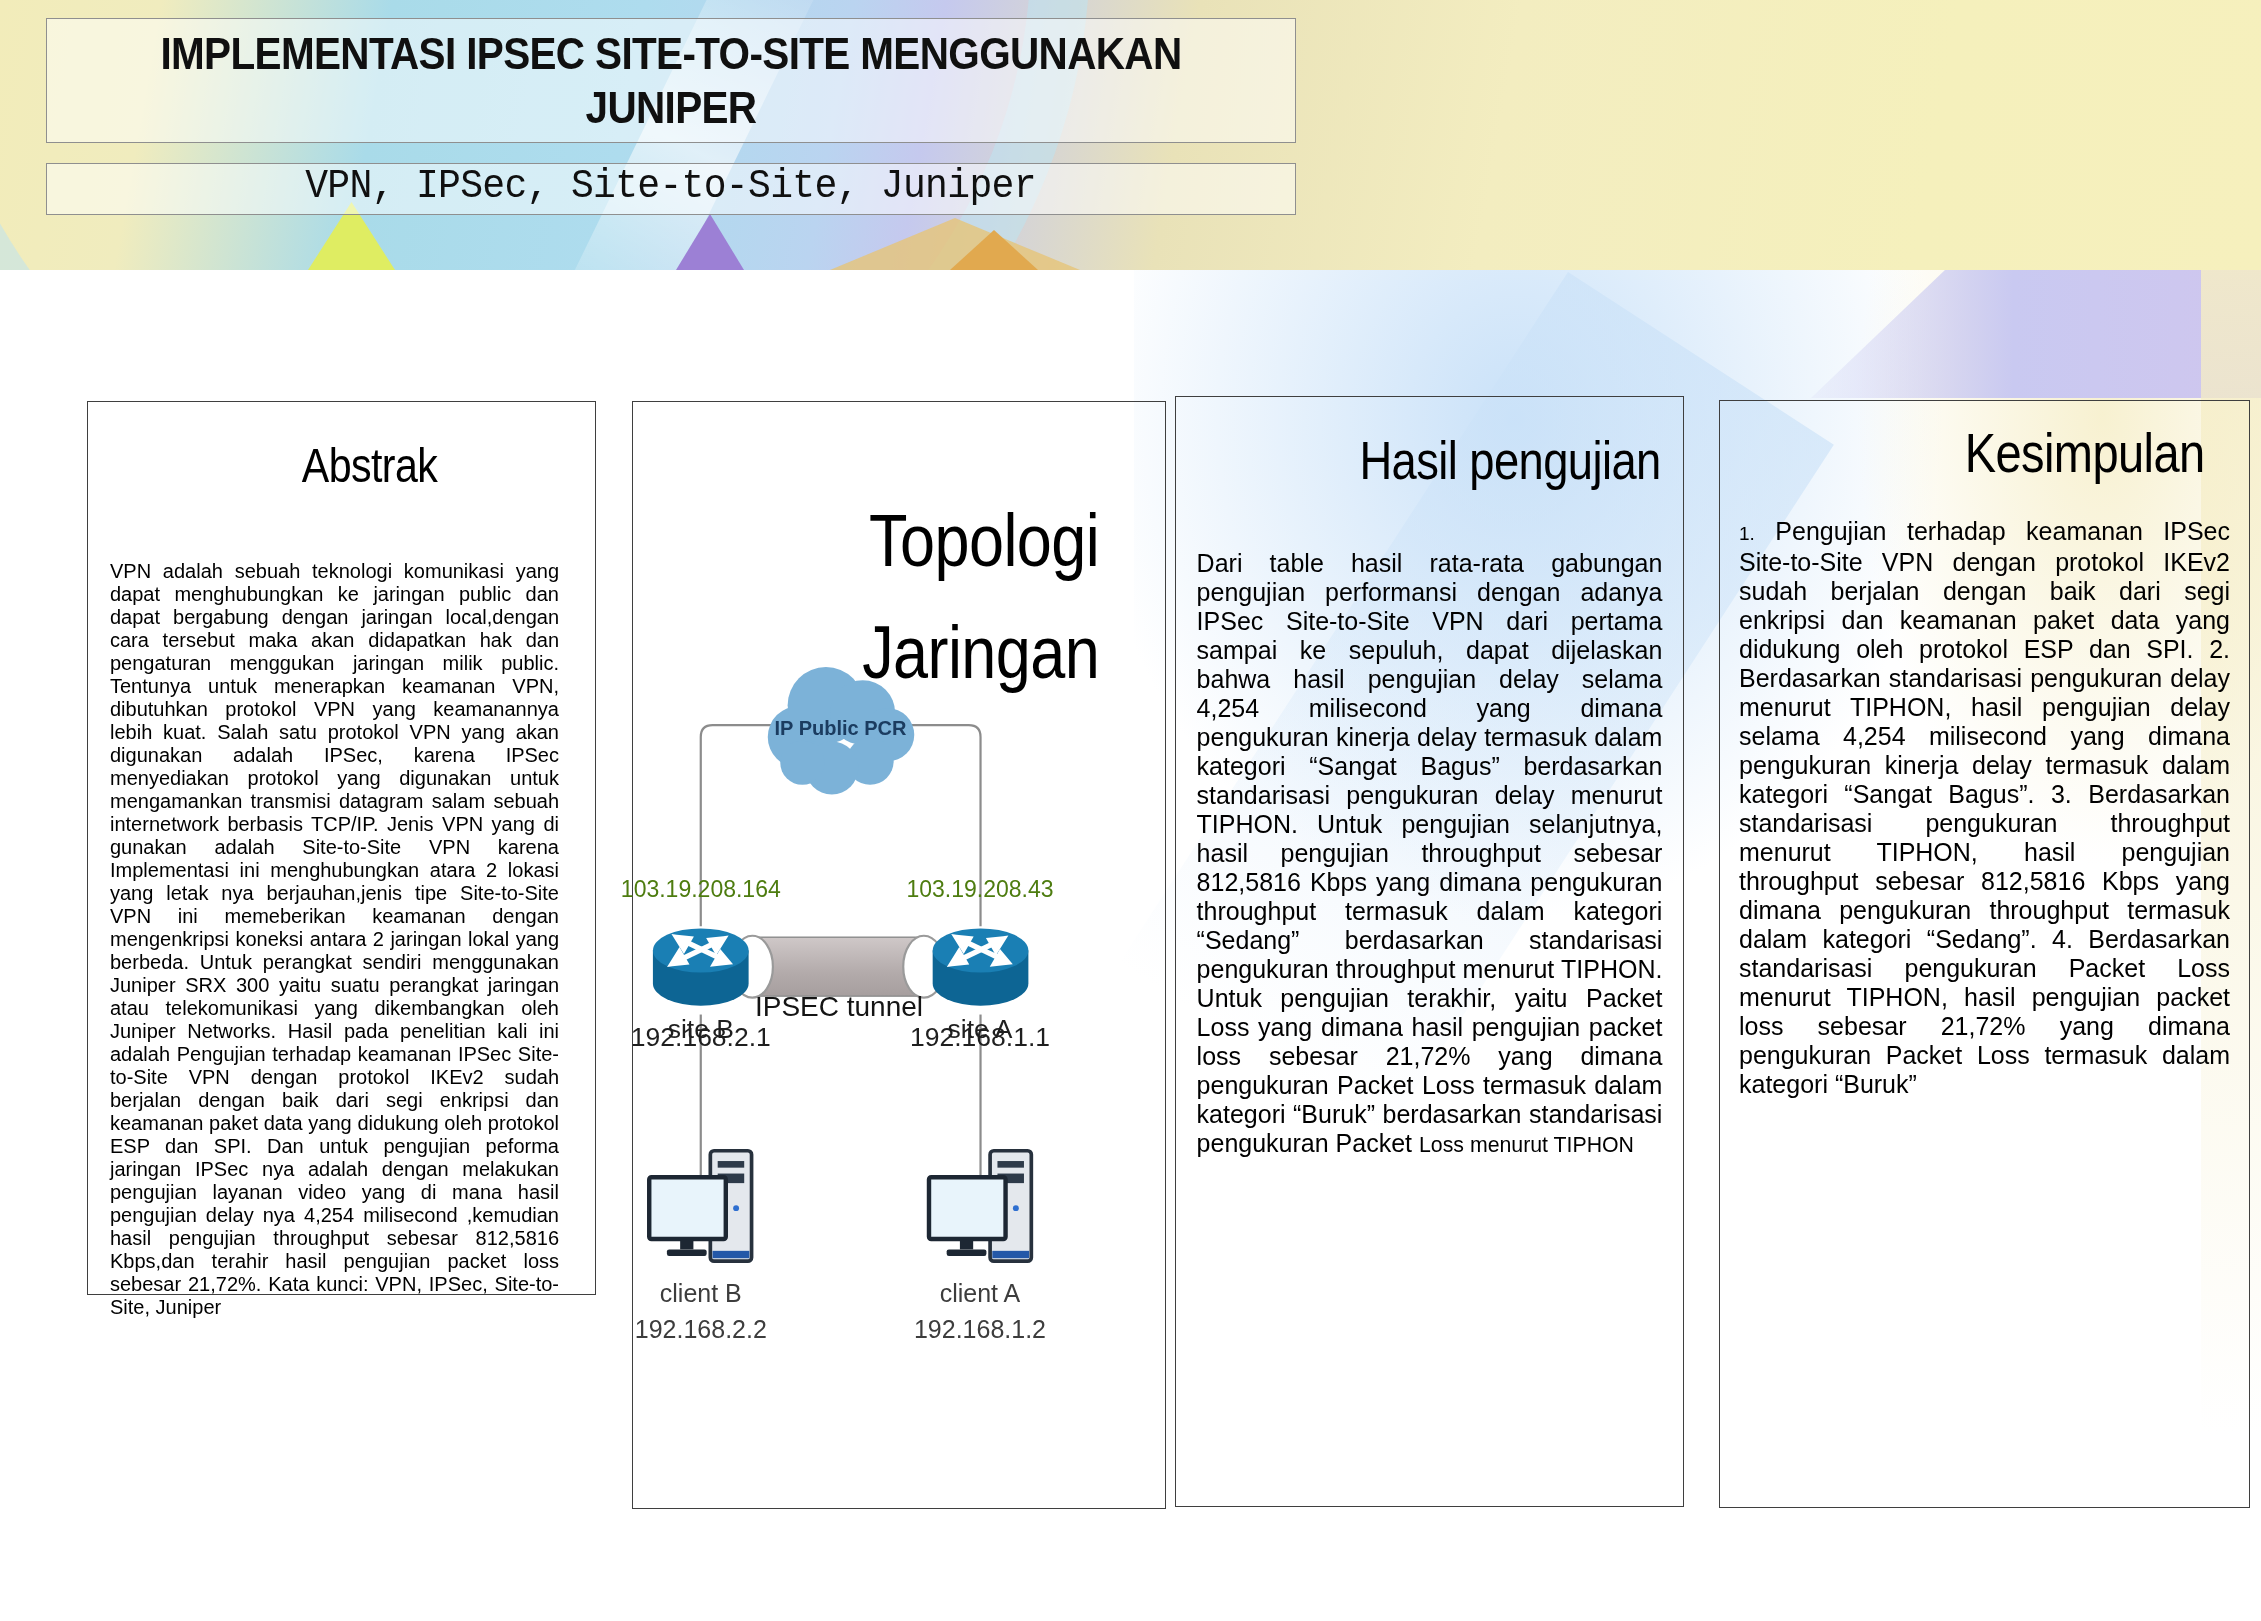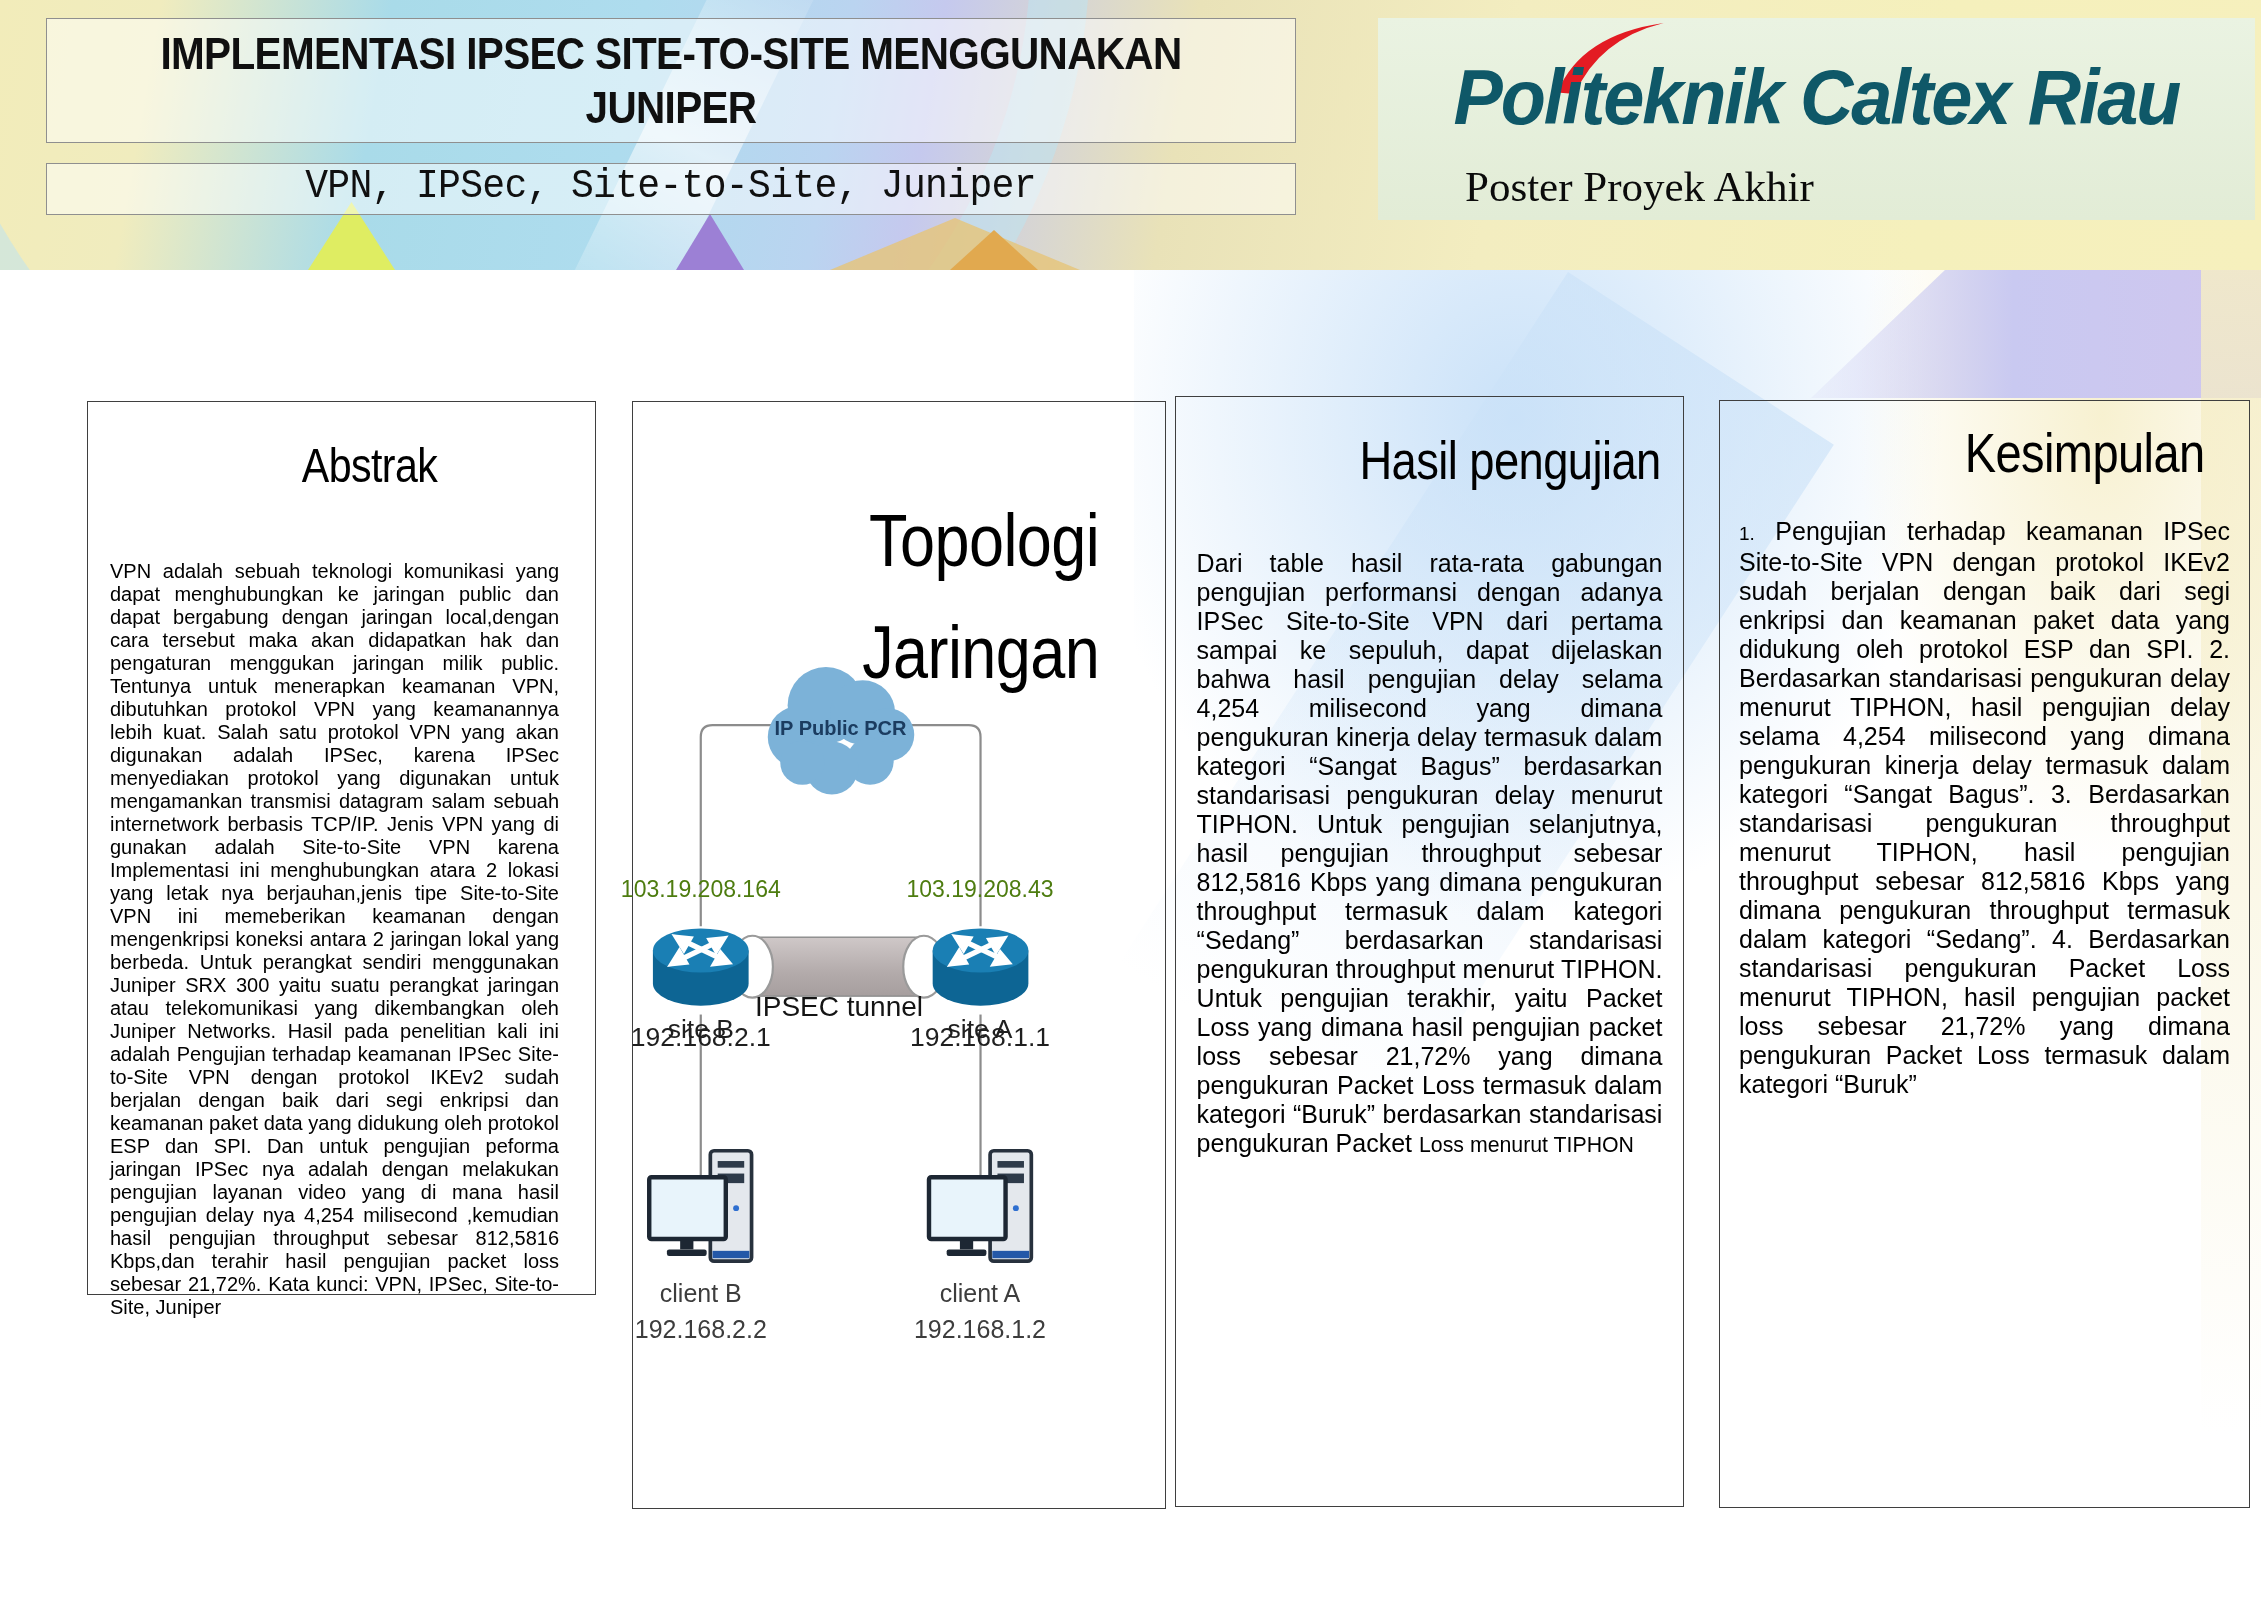--- a/index.html
+++ b/index.html
@@ -104,27 +104,20 @@
     <div class="tri tri-orange"></div>
   </div>
 
   <div class="hbox title-box">
     <div class="title-text">IMPLEMENTASI IPSEC SITE-TO-SITE MENGGUNAKAN JUNIPER</div>
   </div>
   <div class="hbox kw-box">
     <div class="kw-text">VPN, IPSec, Site-to-Site, Juniper</div>
   </div>
 
-  <div class="logo-box">
-    <svg class="swoosh" viewBox="0 0 160 100">
-      <path d="M6 98 Q38 20 150 4 Q62 26 30 100 Z" fill="#e31b23"></path>
-    </svg>
-    <div class="brand">Politeknik Caltex Riau</div>
-    <div class="tagline">Poster Proyek Akhir</div>
-  </div>
 
   <div class="col" id="col-abstract">
     <div class="sec-head" id="abstract-head">Abstrak</div>
     <div class="sec-body" id="abstract-body">VPN adalah sebuah teknologi komunikasi yang dapat menghubungkan ke jaringan public dan dapat bergabung dengan jaringan local,dengan cara tersebut maka akan didapatkan hak dan pengaturan menggukan jaringan milik public. Tentunya untuk menerapkan keamanan VPN, dibutuhkan protokol VPN yang keamanannya lebih kuat. Salah satu protokol VPN yang akan digunakan adalah IPSec, karena IPSec menyediakan protokol yang digunakan untuk mengamankan transmisi datagram salam sebuah internetwork berbasis TCP/IP. Jenis VPN yang di gunakan adalah Site-to-Site VPN karena Implementasi ini menghubungkan atara 2 lokasi yang letak nya berjauhan,jenis tipe Site-to-Site VPN ini memeberikan keamanan dengan mengenkripsi koneksi antara 2 jaringan lokal yang berbeda. Untuk perangkat sendiri menggunakan Juniper SRX 300 yaitu suatu perangkat jaringan atau telekomunikasi yang dikembangkan oleh Juniper Networks. Hasil pada penelitian kali ini adalah Pengujian terhadap keamanan IPSec Site-to-Site VPN dengan protokol IKEv2 sudah berjalan dengan baik dari segi enkripsi dan keamanan paket data yang didukung oleh protokol ESP dan SPI. Dan untuk pengujian peforma jaringan IPSec nya adalah dengan melakukan pengujian layanan video yang di mana hasil pengujian delay nya 4,254 milisecond ,kemudian hasil pengujian throughput sebesar 812,5816 Kbps,dan terahir hasil pengujian packet loss sebesar 21,72%. Kata kunci: VPN, IPSec, Site-to-Site, Juniper</div>
   </div>
 
   <div class="col" id="col-topology">
     <div class="sec-head" id="topology-head">
       <div>Topologi</div>
       <div>Jaringan</div>

